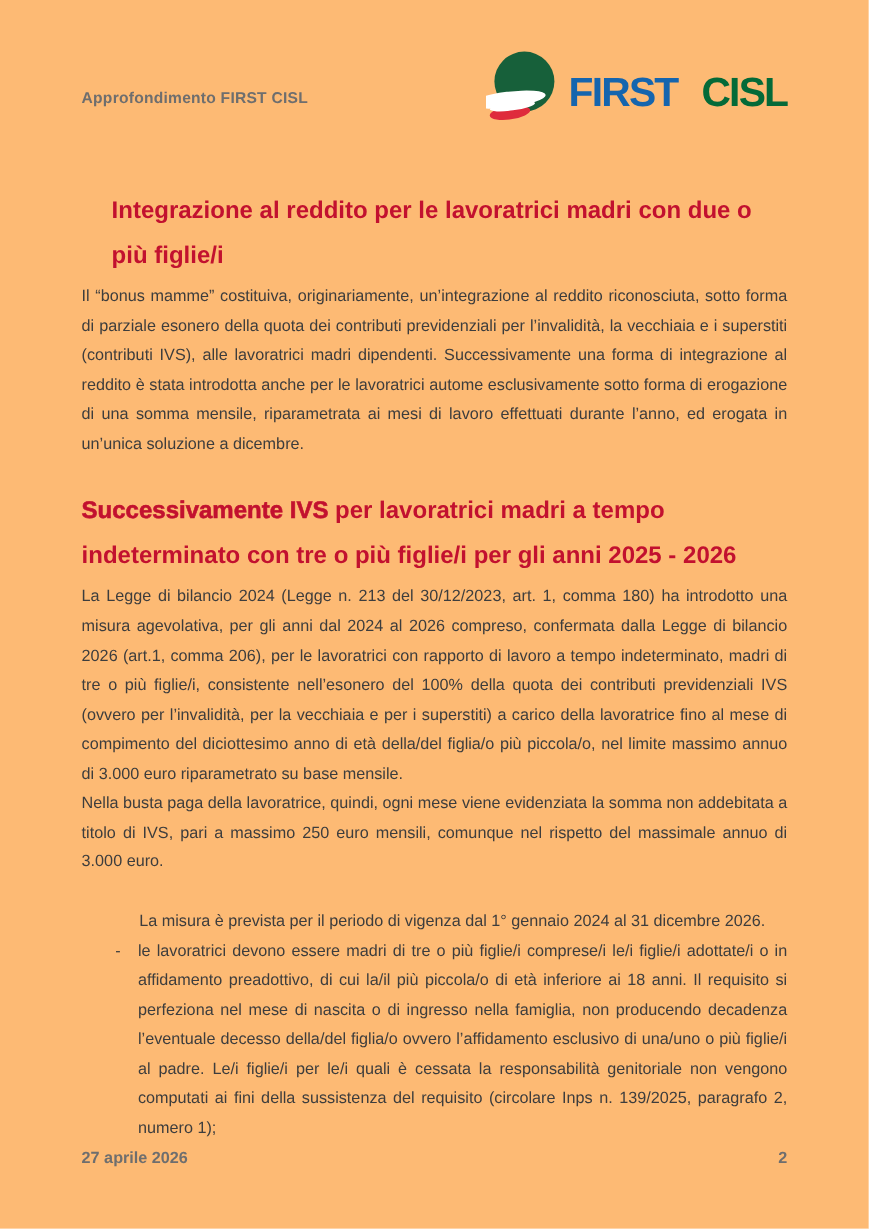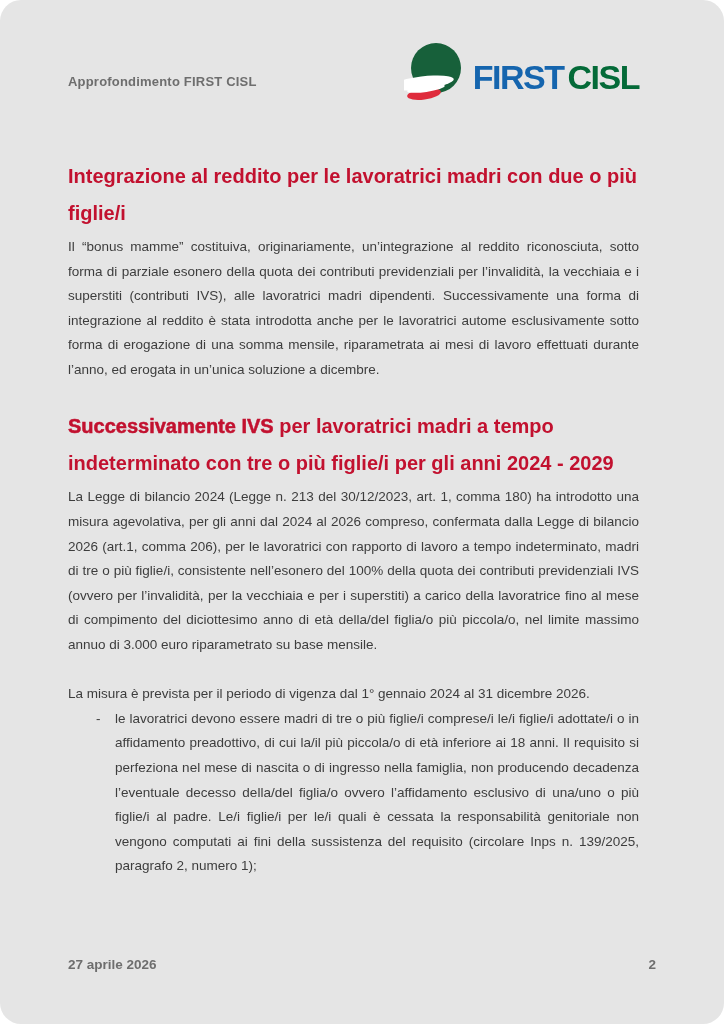--- a/index.html
+++ b/index.html
@@ -2,25 +2,24 @@
 <html><head>
 <meta charset="utf-8">
 <style>
   * { box-sizing: border-box; }
   html, body { margin: 0; padding: 0; background: #ffffff; }
   .page {
     position: relative;
     width: 724px;
     height: 1024px;
     margin: 0 auto;
-    background: #e5e5e5;
+    background: #fdba74;
     font-family: "Liberation Sans", sans-serif;
-    padding: 42px 85px 0 68px;
+    padding: 42px 68px 0 68px;
     overflow: hidden;
-    border-radius: 21px;
   }
   .doc-header {
     display: flex;
     justify-content: space-between;
     align-items: flex-start;
     height: 64px;
   }
   .kicker {
     color: #6e6e6e;
     font-size: 13px;
@@ -35,40 +34,40 @@
   .logo-icon { width: 60px; height: 63px; margin-right: 9px; }
   .logo-wordmark {
     font-size: 34px;
     font-weight: bold;
     letter-spacing: -1.5px;
     line-height: 1;
     margin-top: 6px;
     white-space: nowrap;
   }
   .logo-first { color: #1565ae; margin-top: 38px; }
-  .logo-cisl  { color: #046a38; margin-left: 4px; }
+  .logo-cisl  { color: #046a38; margin-left: 20px; }
   h1 {
     color: #c2112f;
     font-size: 20px;
     font-weight: bold;
     line-height: 1.85;
     margin: 0;
   }
-  .title-1 { margin-top: 52px; }
+  .title-1 { margin-top: 52px; margin-left: 25px; }
   .title-2 { margin-top: 26px; }
   .xbold { -webkit-text-stroke: 0.5px currentColor; }
   p {
     color: #3d3d3d;
     font-size: 13.5px;
     line-height: 1.82;
     text-align: justify;
     margin: 0;
   }
   .para-after-title { margin-top: 3px; }
-  .para-gap { margin-top: 25px; }
+  .para-gap { margin-top: 25px; margin-left: 48px; }
   .dash-list {
     list-style: none;
     margin: 0;
     padding: 0;
   }
   .dash-list li { display: flex; }
   .li-marker {
     color: #3d3d3d;
     font-size: 13.5px;
     line-height: 1.82;
@@ -107,24 +106,25 @@
       <div class="logo-wordmark">
         <span class="logo-first">FIRST</span><span class="logo-cisl">CISL</span>
       </div>
     </div>
   </header>
 
   <h1 class="title-1">Integrazione al reddito per le lavoratrici madri con due o più figlie/i</h1>
 
   <p class="para-after-title">Il “bonus mamme” costituiva, originariamente, un’integrazione al reddito riconosciuta, sotto forma di parziale esonero della quota dei contributi previdenziali per l’invalidità, la vecchiaia e i superstiti (contributi IVS), alle lavoratrici madri dipendenti. Successivamente una forma di integrazione al reddito è stata introdotta anche per le lavoratrici autome esclusivamente sotto forma di erogazione di una somma mensile, riparametrata ai mesi di lavoro effettuati durante l’anno, ed erogata in un’unica soluzione a dicembre.</p>
 
-  <h1 class="title-2"><span class="xbold">Successivamente IVS</span><span> per lavoratrici madri a tempo indeterminato con tre o più figlie/i per gli anni 2024 - 2029</span></h1>
+  <h1 class="title-2"><span class="xbold">Successivamente IVS</span><span> per lavoratrici madri a tempo indeterminato con tre o più figlie/i per gli anni 2025 - 2026</span></h1>
 
   <p class="para-after-title">La Legge di bilancio 2024 (Legge n. 213 del 30/12/2023, art. 1, comma 180) ha introdotto una misura agevolativa, per gli anni dal 2024 al 2026 compreso, confermata dalla Legge di bilancio 2026 (art.1, comma 206), per le lavoratrici con rapporto di lavoro a tempo indeterminato, madri di tre o più figlie/i, consistente nell’esonero del 100% della quota dei contributi previdenziali IVS (ovvero per l’invalidità, per la vecchiaia e per i superstiti) a carico della lavoratrice fino al mese di compimento del diciottesimo anno di età della/del figlia/o più piccola/o, nel limite massimo annuo di 3.000 euro riparametrato su base mensile.</p>
 
+  <p>Nella busta paga della lavoratrice, quindi, ogni mese viene evidenziata la somma non addebitata a titolo di IVS, pari a massimo 250 euro mensili, comunque nel rispetto del massimale annuo di 3.000 euro.</p>
 
   <p class="para-gap">La misura è prevista per il periodo di vigenza dal 1° gennaio 2024 al 31 dicembre 2026.</p>
 
 
   <ul class="dash-list">
     <li>
       <span class="li-marker">-</span>
       <p class="li-text">le lavoratrici devono essere madri di tre o più figlie/i comprese/i le/i figlie/i adottate/i o in affidamento preadottivo, di cui la/il più piccola/o di età inferiore ai 18 anni. Il requisito si perfeziona nel mese di nascita o di ingresso nella famiglia, non producendo decadenza l’eventuale decesso della/del figlia/o ovvero l’affidamento esclusivo di una/uno o più figlie/i al padre. Le/i figlie/i per le/i quali è cessata la responsabilità genitoriale non vengono computati ai fini della sussistenza del requisito (circolare Inps n. 139/2025, paragrafo 2, numero 1);</p>
     </li>
   </ul>

